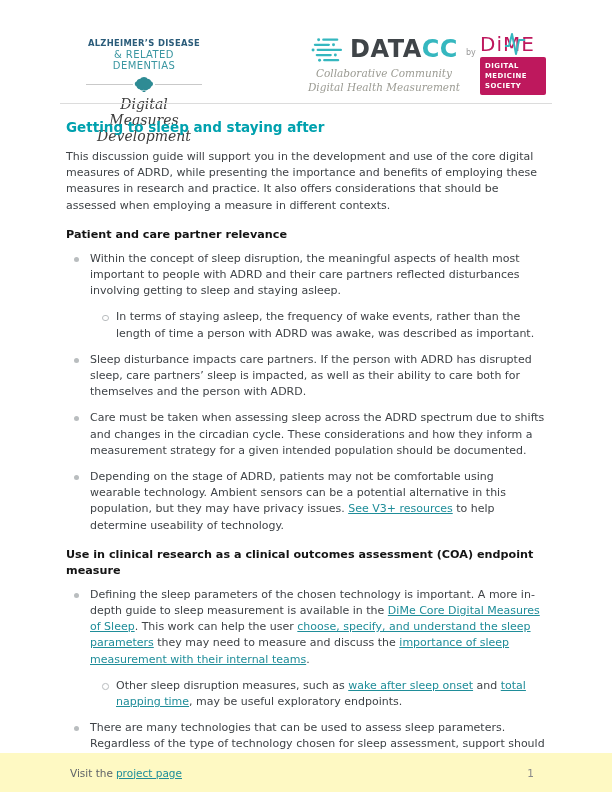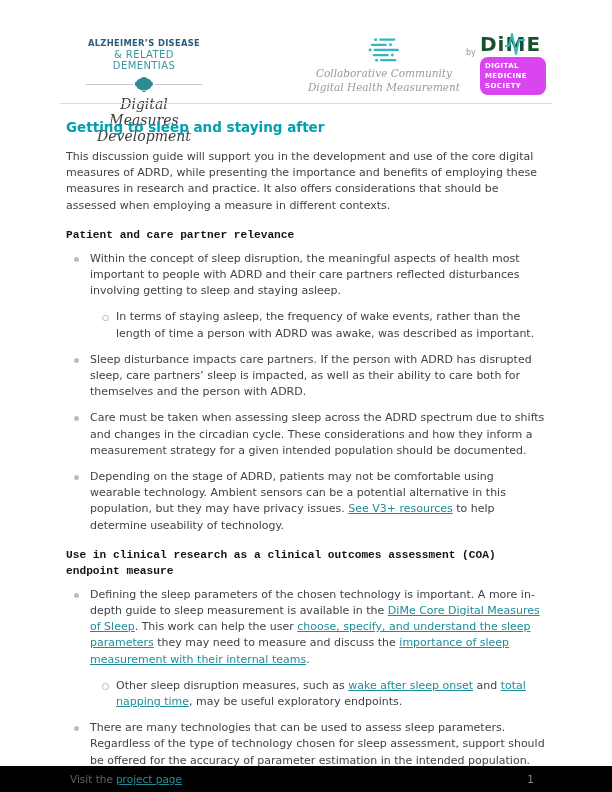--- a/index.html
+++ b/index.html
@@ -23,51 +23,51 @@
   .datacc-logo { position:absolute; left:244px; top:0; width:156px; text-align:center; }
   .datacc-top { display:flex; align-items:center; justify-content:center; gap:6px; }
   .datacc-word { font-size:24px; font-weight:bold; letter-spacing:.5px; color:#3f4448; line-height:1; }
   .datacc-word .accent { color:#35b7bf; }
   .datacc-tagline { font-family:"DejaVu Serif", serif; font-style:italic; font-size:10.5px;
                     color:#9b9b93; line-height:1.3; margin-top:5px; }
 
   .by-label { position:absolute; left:404px; top:12px; font-size:8px; color:#9a9a9a; }
 
   .dime-logo { position:absolute; left:418px; top:-2px; width:66px; }
-  .dime-word { position:relative; font-size:20px; font-weight:bold; color:#14532d;
+  .dime-word { position:relative; font-size:20px; font-weight:normal; color:#be185d;
                letter-spacing:1px; line-height:1; height:22px; }
   .dime-word .pulse-svg { position:absolute; left:24px; top:-3px; }
-  .dime-box { background:#d946ef; border-radius:8px; padding:4px 5px; margin-top:1px; }
+  .dime-box { background:#be185d; border-radius:2px; padding:4px 5px; margin-top:1px; }
   .dime-box div { color:#ffffff; font-size:6.9px; font-weight:bold; letter-spacing:.5px; line-height:1.45; }
 
   .rule { position:absolute; top:103px; left:60px; right:60px; height:1px; background:#dcdcdc; }
 
   
   .main { position:absolute; top:112px; left:66px; width:481px; }
   .title-row { display:flex; justify-content:space-between; align-items:flex-start; }
   .doc-title { font-size:23px; font-weight:500; color:#1e6f80; letter-spacing:.2px; line-height:1.2; }
   .doc-subtitle { font-size:13.5px; font-weight:bold; color:#00a1ae; margin-top:7px; }
 
   .body-text { font-size:11px; color:#3f4347; line-height:16.2px; }
   .intro { margin-top:14px; }
 
-  .section-heading { font-size:11.2px; font-weight:bold; color:#141414; margin-top:13px; margin-bottom:8px; line-height:16px;font-family:Liberation Mono, monospace; }
+  .section-heading { font-size:11.2px; font-weight:bold; color:#141414; margin-top:13px; margin-bottom:8px; line-height:16px; }
 
   ul.bullets { list-style:none; }
   li.b1 { position:relative; padding-left:24px; margin-bottom:10px; }
   li.b1::before { content:""; position:absolute; left:8px; top:6px; width:5px; height:5px;
                   border-radius:50%; background:#b9bdbf; }
   li.b2 { position:relative; padding-left:50px; margin-bottom:10px; }
   li.b2::before { content:""; position:absolute; left:36px; top:5.5px; width:4.5px; height:4.5px;
                   border-radius:50%; border:1.3px solid #b9bdbf; background:transparent; }
 
   a.link { color:#1f8d99; text-decoration:underline; cursor:pointer; }
 
   
-  .footer { position:absolute; left:0; right:0; bottom:0; height:26px; background:#000000;
+  .footer { position:absolute; left:0; right:0; bottom:0; height:39px; background:#fef9c3;
             display:flex; align-items:center; justify-content:space-between;
             padding-left:70px; padding-right:78px; }
   .footer-left { font-size:10.5px; color:#5f6368; }
   .footer-left a.link { margin-left:3px; }
   .page-number { font-size:10.5px; color:#8a8a8a; }
 
   svg { display:block; }
 </style>
 </head>
 <body>
@@ -101,20 +101,21 @@
             <line x1="5" y1="9.5" x2="20" y2="9.5"></line>
               <circle cx="25" cy="9.5" r="1.6" stroke="none"></circle>
             <circle cx="3" cy="15" r="1.6" stroke="none"></circle>
               <line x1="8" y1="15" x2="33" y2="15"></line>
             <line x1="7" y1="20.5" x2="22" y2="20.5"></line>
               <circle cx="27" cy="20.5" r="1.6" stroke="none"></circle>
             <circle cx="10" cy="26" r="1.6" stroke="none"></circle>
               <line x1="15" y1="26" x2="30" y2="26"></line>
           </svg>
         </span>
+        <span class="datacc-word"><span>DATA</span><span class="accent">CC</span></span>
       </div>
       <div class="datacc-tagline">
         <div>Collaborative Community</div>
         <div>Digital Health Measurement</div>
       </div>
     </div>
 
     <span class="by-label">by</span>
 
     <div class="dime-logo">

